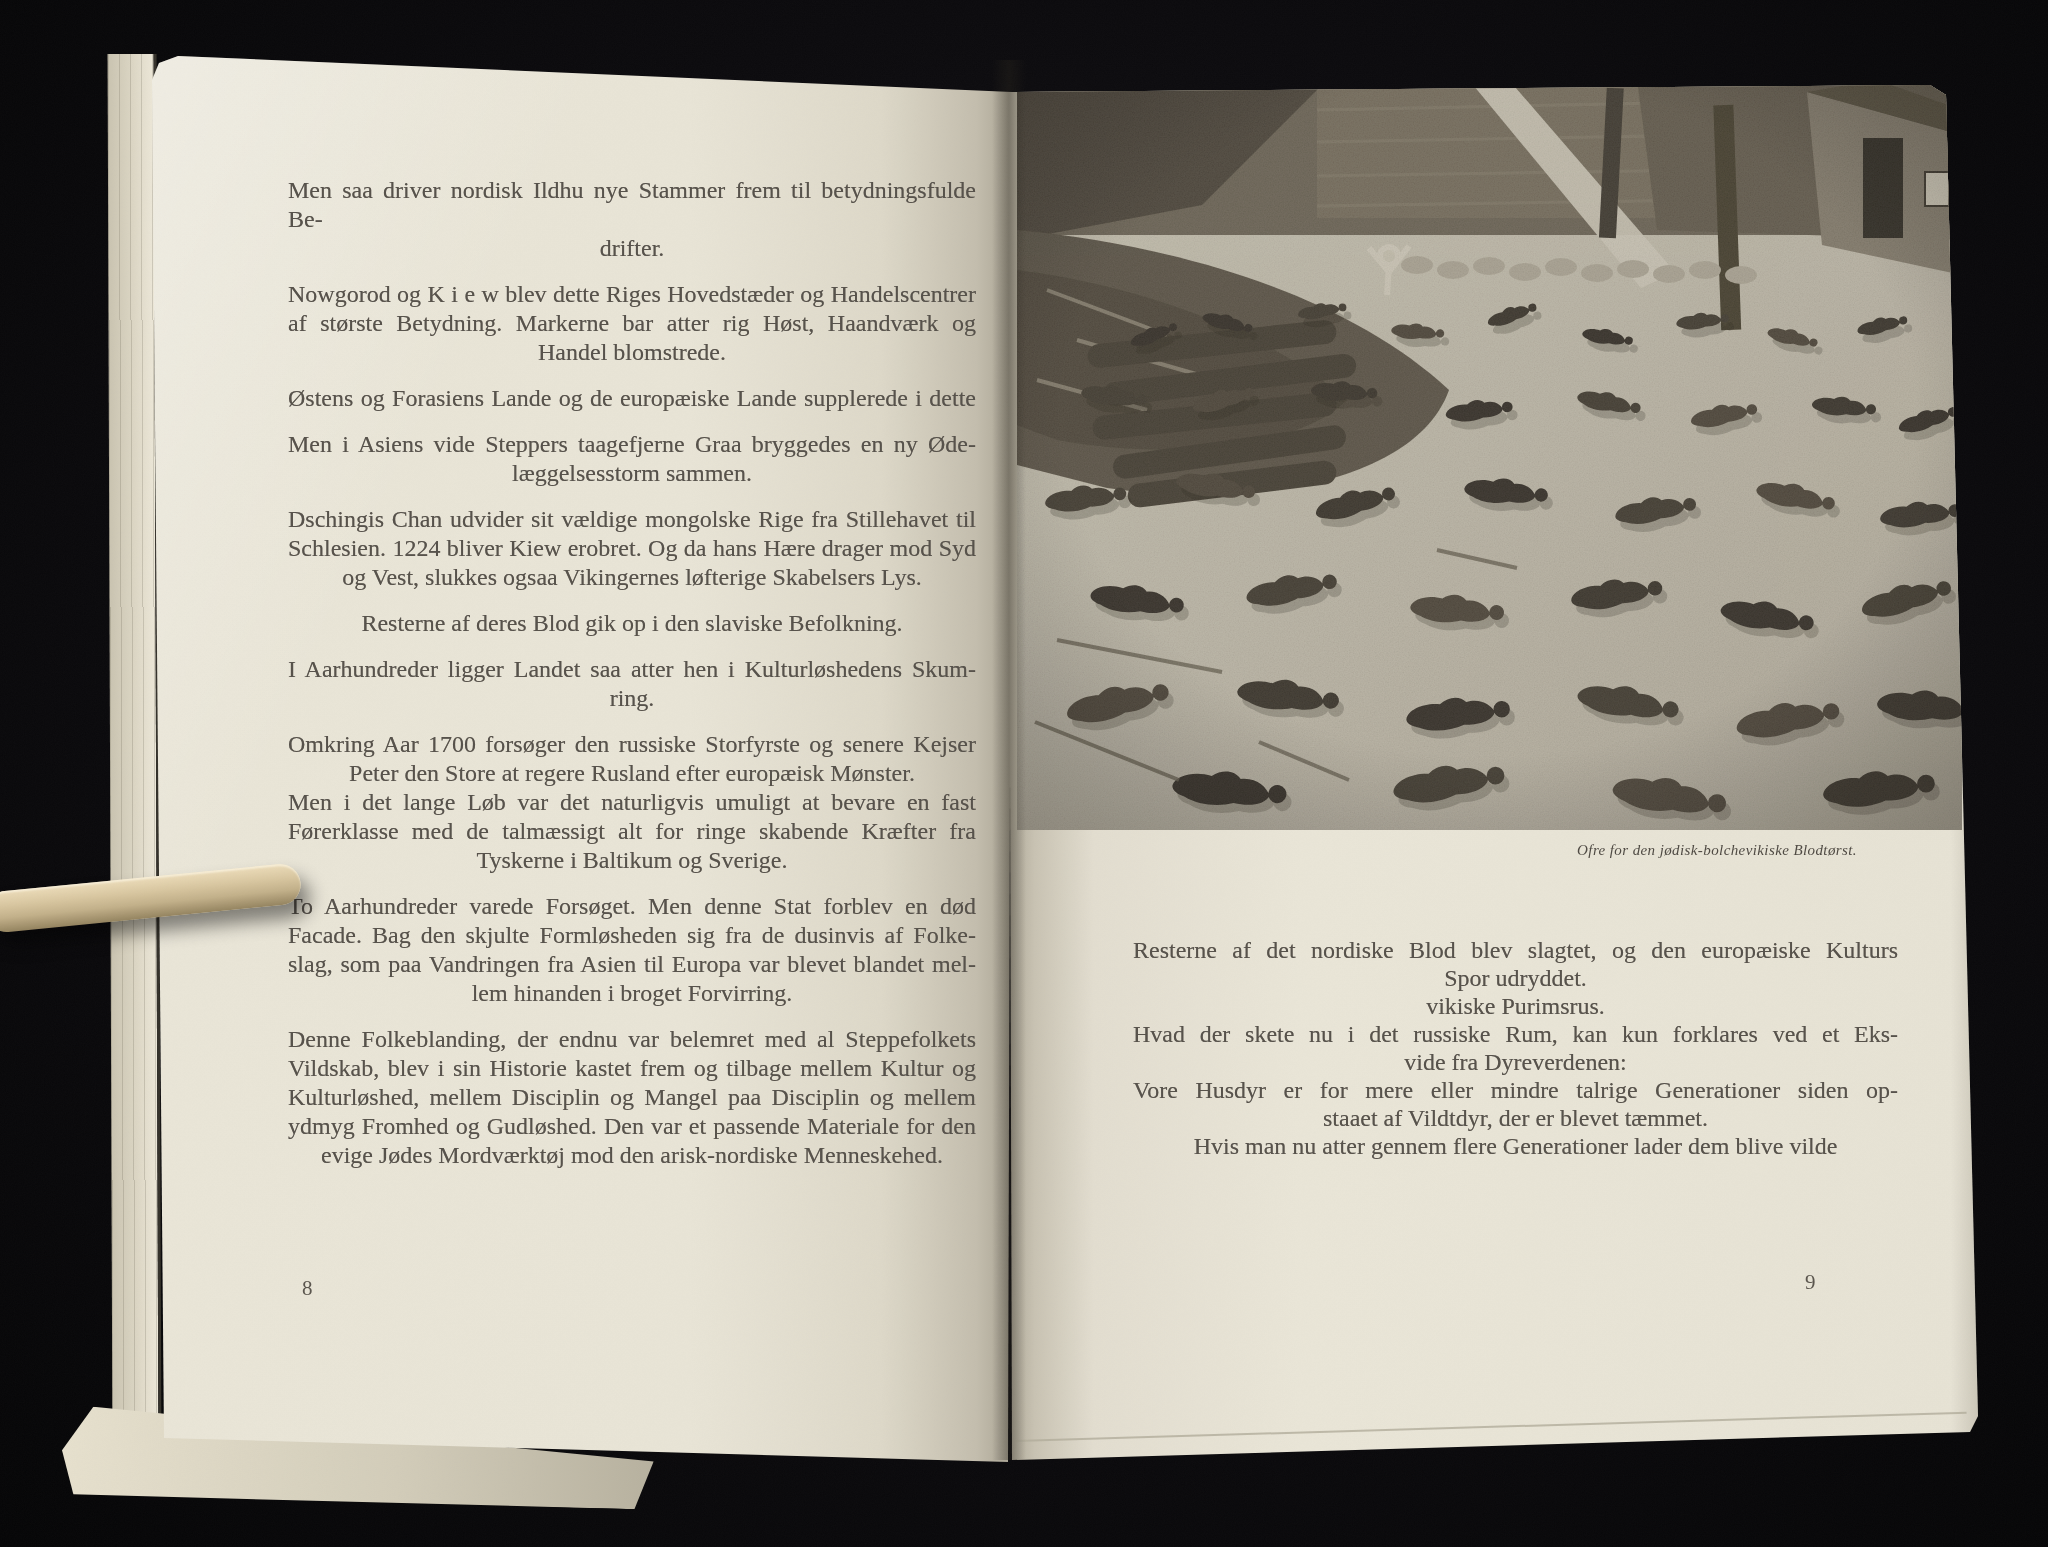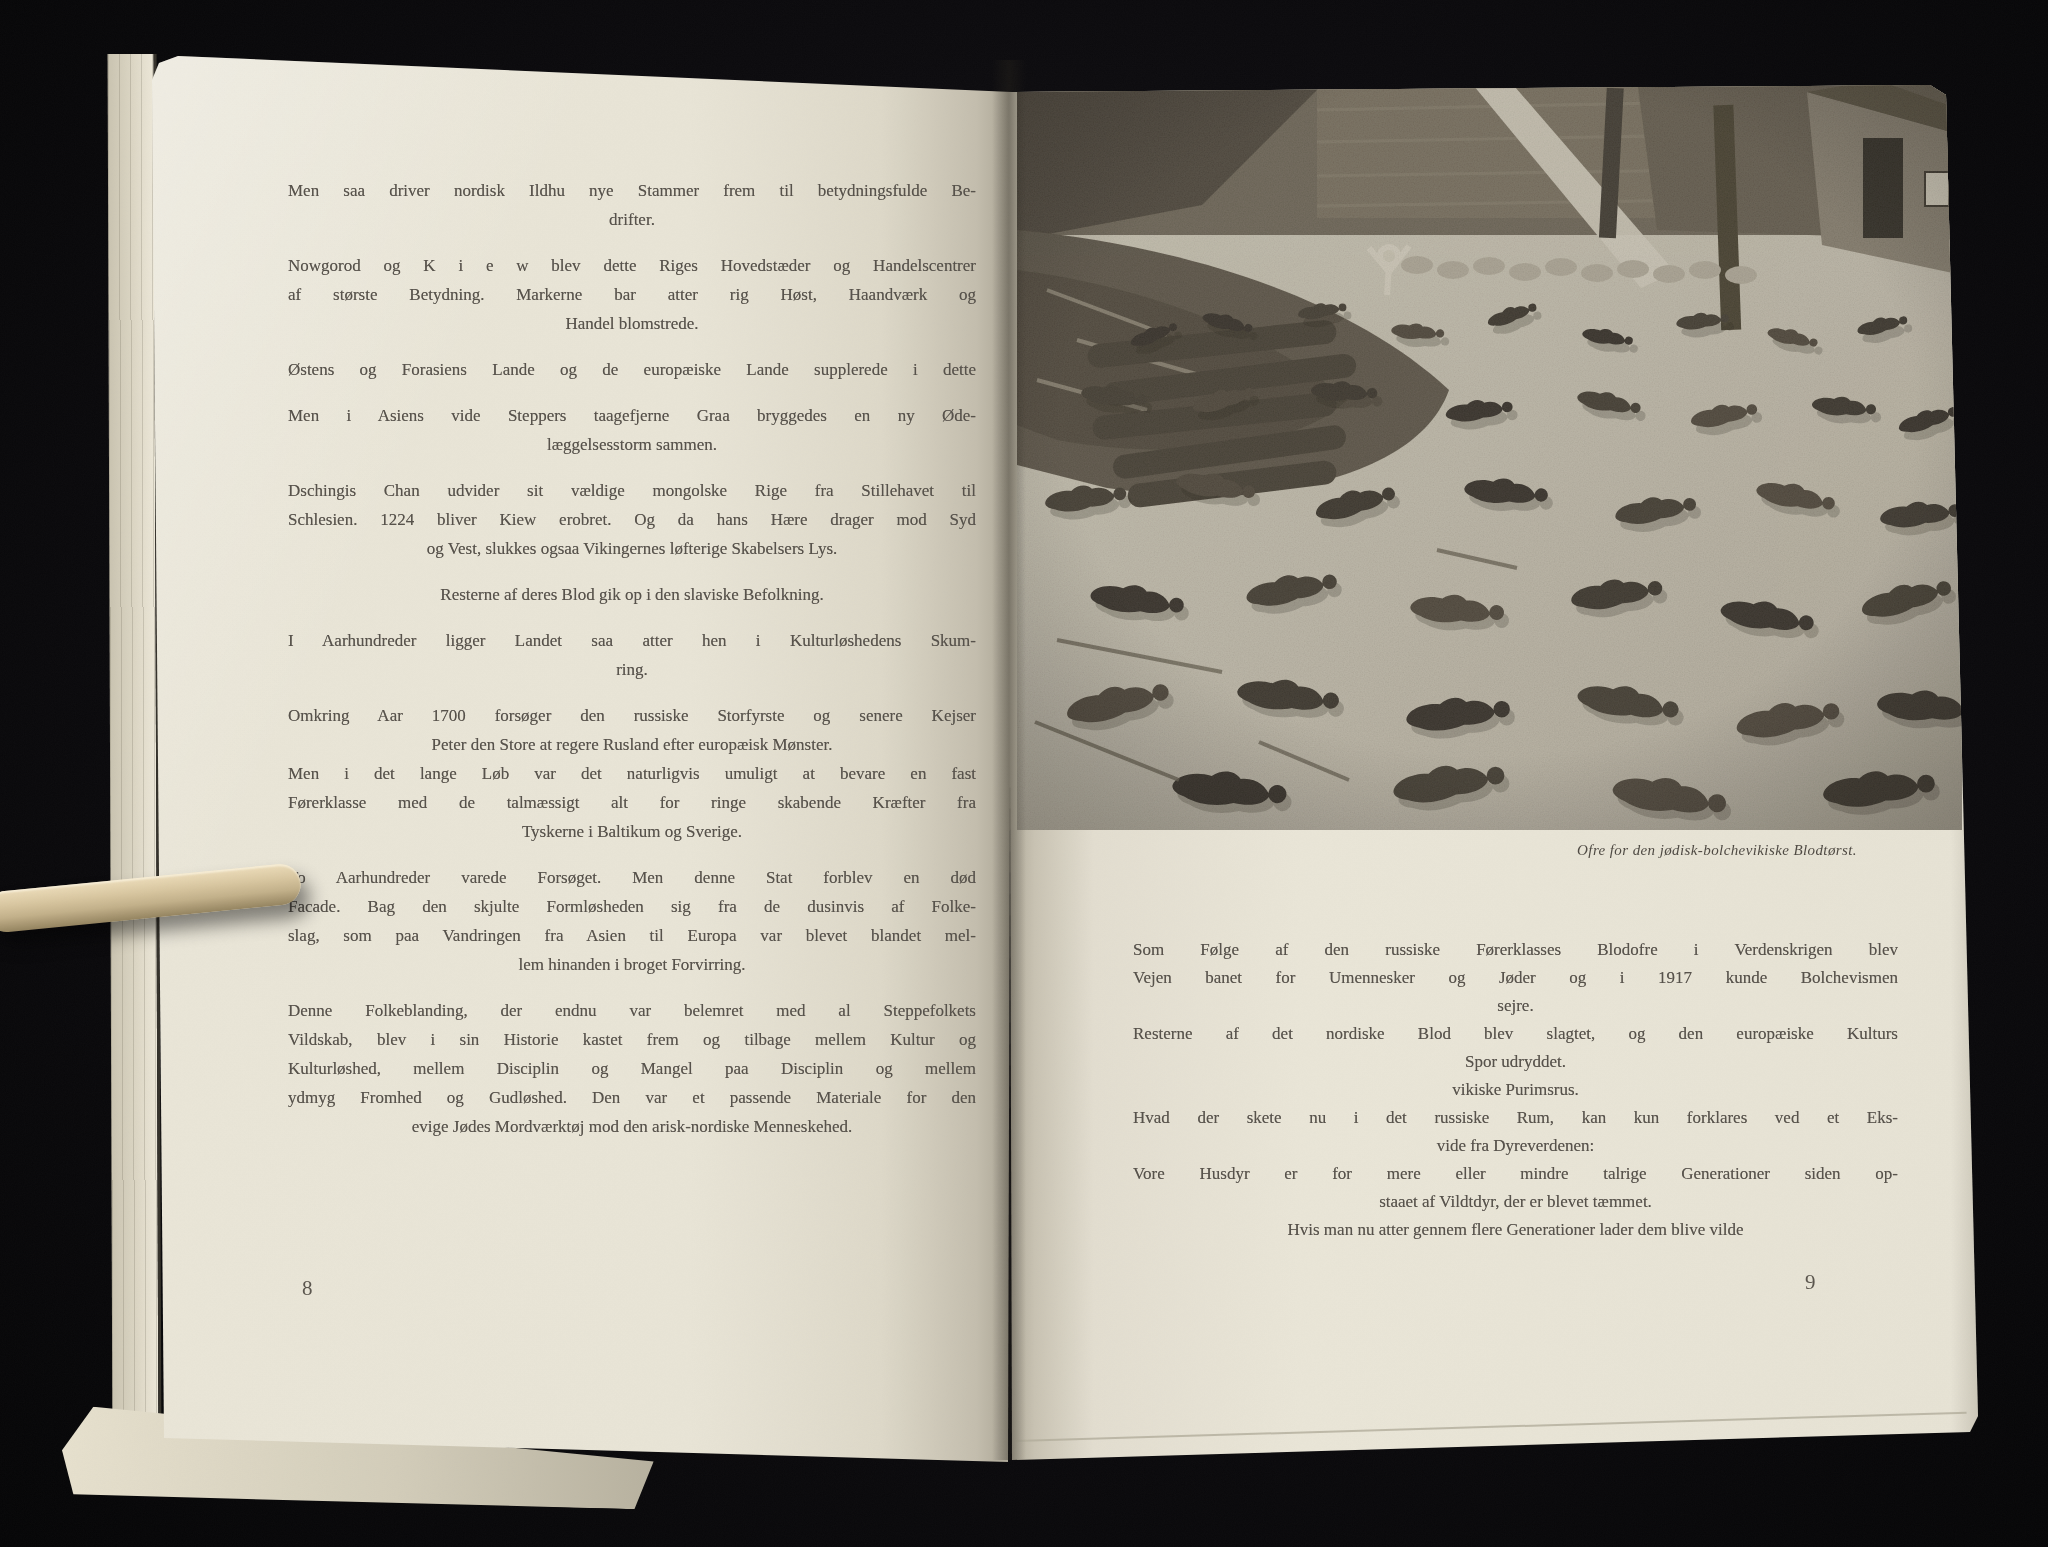--- a/index.html
+++ b/index.html
@@ -30,21 +30,21 @@
         linear-gradient(90deg, #a9a393 0%, #c8c2b2 3%, #e2ddcf 9%, #e9e5d7 30%, #e6e2d4 100%);}
   .page-right .top-edge-highlight{position:absolute;left:6px;top:8px;width:930px;height:2px;
       background:#f4f0e3;opacity:.55;transform:rotate(-.35deg);transform-origin:left center;}
   .page-left .bottom-edge-line{position:absolute;left:16px;top:1392px;width:838px;height:2px;
       background:#b2ac9b;opacity:.8;transform:rotate(1.6deg);transform-origin:left center;}
   .page-right .bottom-edge-line{position:absolute;left:10px;top:1360px;width:952px;height:2px;
       background:#b2ac9b;opacity:.8;transform:rotate(-1.7deg);transform-origin:left center;}
   .gutter{position:absolute;left:992px;top:60px;width:34px;height:1400px;z-index:3;
       background:linear-gradient(90deg, rgba(40,36,28,0) 0%, rgba(40,36,28,.38) 50%, rgba(40,36,28,0) 100%);}
   
-  .textcol{position:absolute;color:#56514a;font-size:17px;line-height:29px;
+  .textcol{position:absolute;color:#56514a;font-size:24px;line-height:29px;
       text-shadow:0 0 .5px rgba(86,81,74,.55);}
   .page-left .textcol{left:138px;top:126px;width:688px;}
   .page-right .textcol{left:128px;top:856px;width:765px;line-height:28px;}
   .para{margin:0 0 17px 0;}
   .page-right .para{margin:0;}
   .para.tight{margin-top:-17px;}
   .line{width:100%;}
   .jl{text-align:justify;text-align-last:justify;}
   .ll{text-align:center;}
   .pageno{position:absolute;color:#5a554d;font-size:21px;}
@@ -303,25 +303,20 @@
         </g>
         <rect width="945" height="750" filter="url(#gr)" opacity=".16"></rect>
         <rect width="945" height="750" fill="#8a7c5f" opacity=".06"></rect>
         <rect width="945" height="750" fill="url(#vig)"></rect>
       </svg>
     </div>
     <div class="top-edge-highlight"></div>
     <div class="caption">Ofre for den jødisk-bolchevikiske Blodtørst.</div>
     <div class="textcol">
         <div class="para">
-          <div class="line jl">Som Følge af den russiske Førerklasses Blodofre i Verdenskrigen blev</div>
-          <div class="line jl">Vejen banet for Umennesker og Jøder og i 1917 kunde Bolchevismen</div>
-          <div class="line ll">sejre.</div>
-        </div>
-        <div class="para">
           <div class="line jl">Resterne af det nordiske Blod blev slagtet, og den europæiske Kulturs</div>
           <div class="line ll">Spor udryddet.</div>
         </div>
         <div class="para">
           <div class="line ll">vikiske Purimsrus.</div>
         </div>
         <div class="para">
           <div class="line jl">Hvad der skete nu i det russiske Rum, kan kun forklares ved et Eks-</div>
           <div class="line ll">vide fra Dyreverdenen:</div>
         </div>

